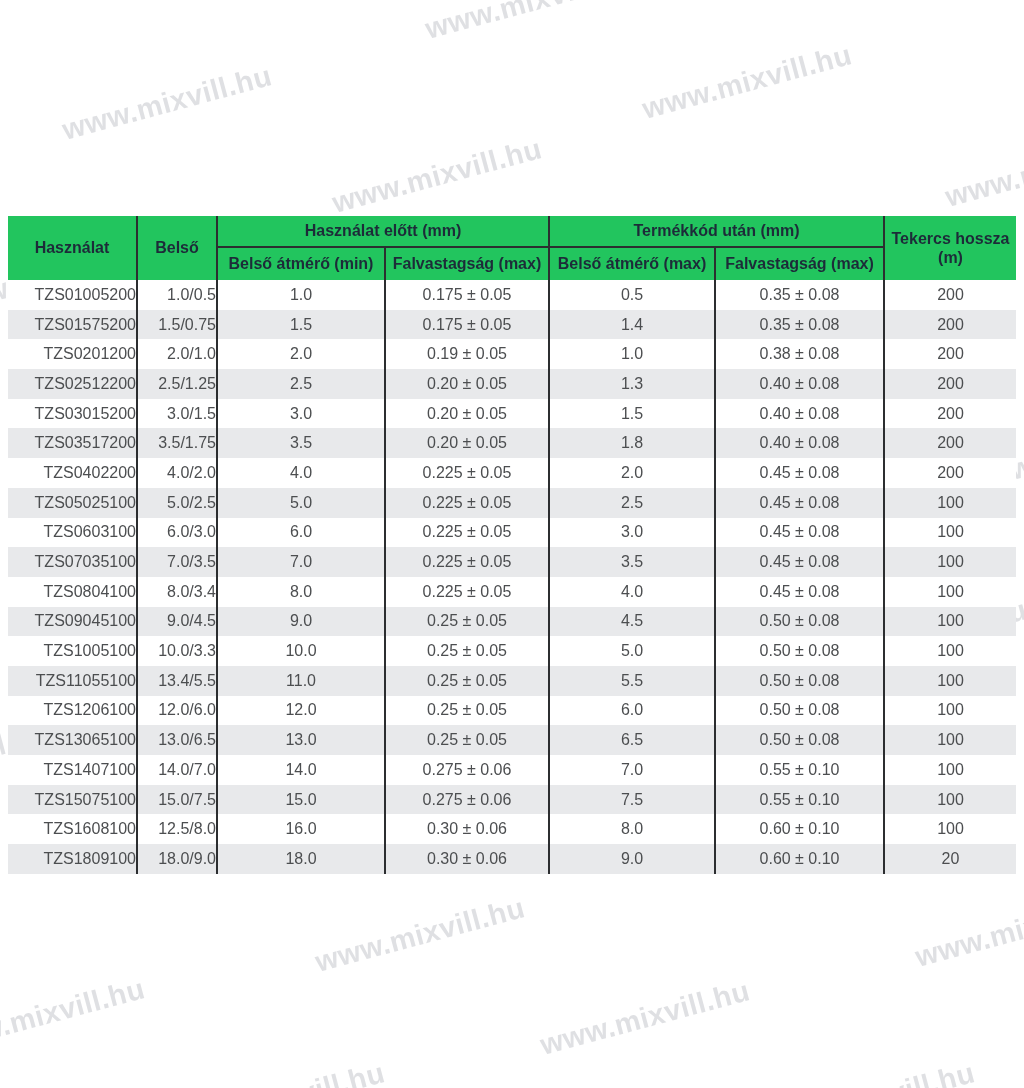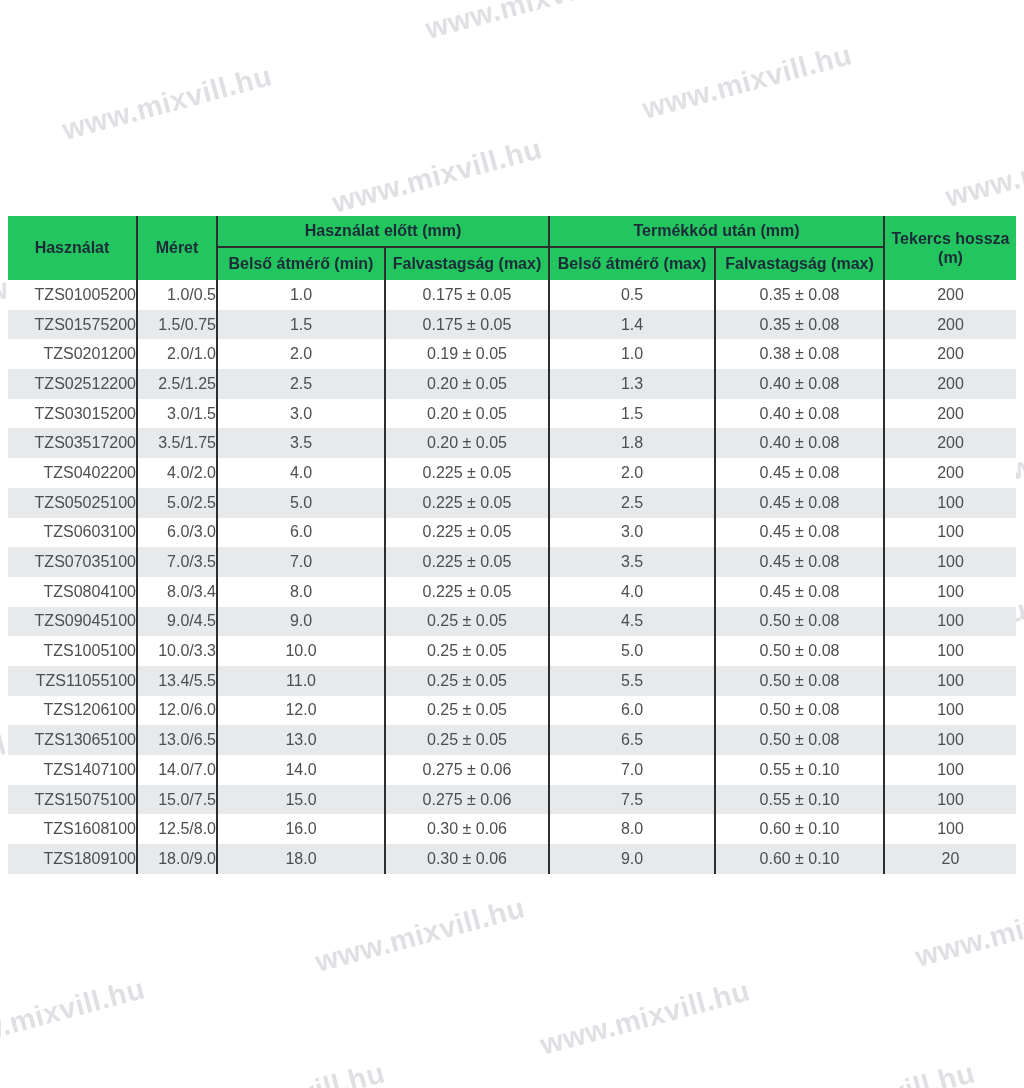--- a/index.html
+++ b/index.html
@@ -104,21 +104,21 @@
       <col style="width:80px">
       <col style="width:168px">
       <col style="width:164px">
       <col style="width:166px">
       <col style="width:169px">
       <col style="width:132px">
     </colgroup>
     <thead>
       <tr class="hrow1">
         <th rowspan="2" class="span2">Használat</th>
-        <th rowspan="2" class="span2 bl">Méret</th>
+        <th rowspan="2" class="span2 bl">Belső</th>
         <th colspan="2" class="bl bb">Használat előtt (mm)</th>
         <th colspan="2" class="bl bb">Termékkód után (mm)</th>
         <th rowspan="2" class="span2 bl">
           <div class="two-line">
             <div>Tekercs hossza</div>
             <div>(m)</div>
           </div>
         </th>
       </tr>
       <tr class="hrow2">

